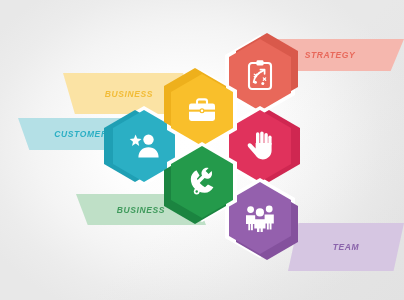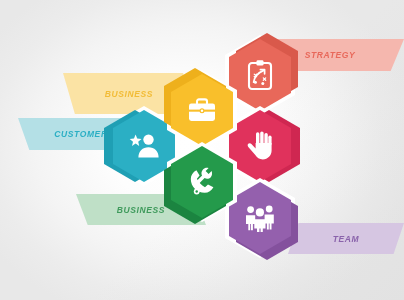--- a/index.html
+++ b/index.html
@@ -111,21 +111,21 @@
     <span class="plate left" style="background:#b4e0e6;"></span>
     <span class="label" style="color:#2bafc4;">CUSTOMER</span>
   </div>
 
 
   <div class="banner" style="left:76px; top:194px; width:130px; height:31px; font-size:8.5px;">
     <span class="plate left" style="background:#bfe0c7;"></span>
     <span class="label" style="color:#3f9a5c;">BUSINESS</span>
   </div>
 
-  <div class="banner" style="left:288px; top:223px; width:116px; height:31px; font-size:8.5px;">
+  <div class="banner" style="left:288px; top:223px; width:116px; height:48px; font-size:8.5px;">
     <span class="plate right" style="background:#d6c6e2;"></span>
     <span class="label" style="color:#8a63ab;">TEAM</span>
   </div>
 
   <div class="hexwrap" style="left:229px; top:39px; width:62px; height:72px; z-index:8;">
     <span class="hex-shadow" style="left:7px; top:-6px; width:62px; height:72px; background:#d9594b;"></span>
     <span class="hex-ring" style="left:-4px; top:-4px; width:70px; height:80px;"></span>
     <span class="hex" style="background:#e8685a;"></span>
     <span class="icon">
       <svg width="30" height="32" viewBox="0 0 30 32" fill="none">

